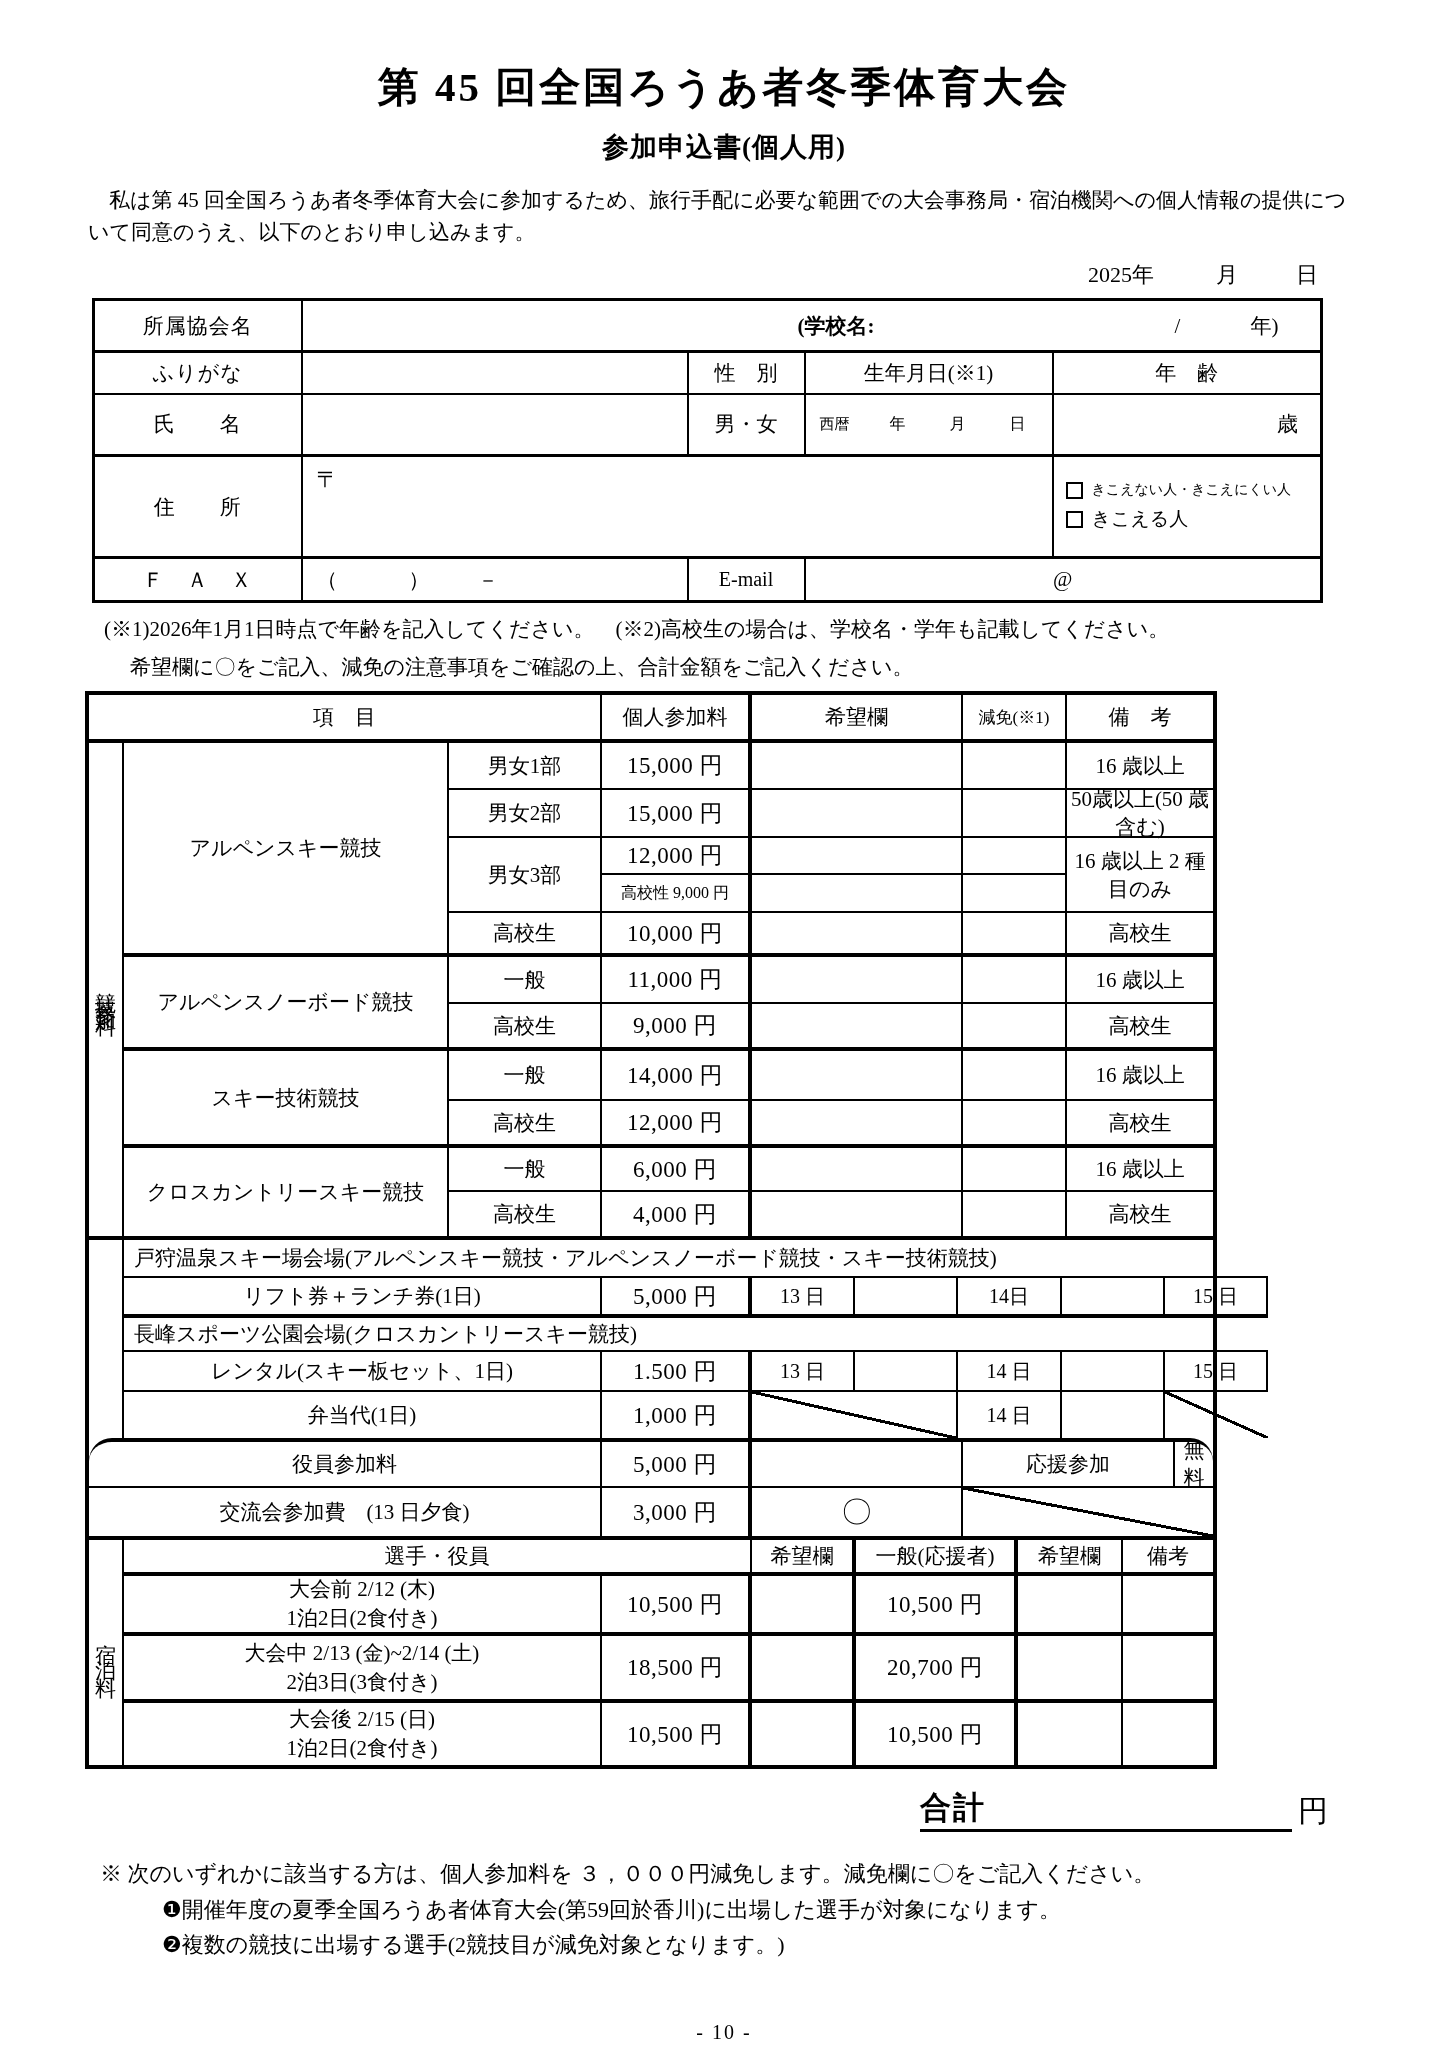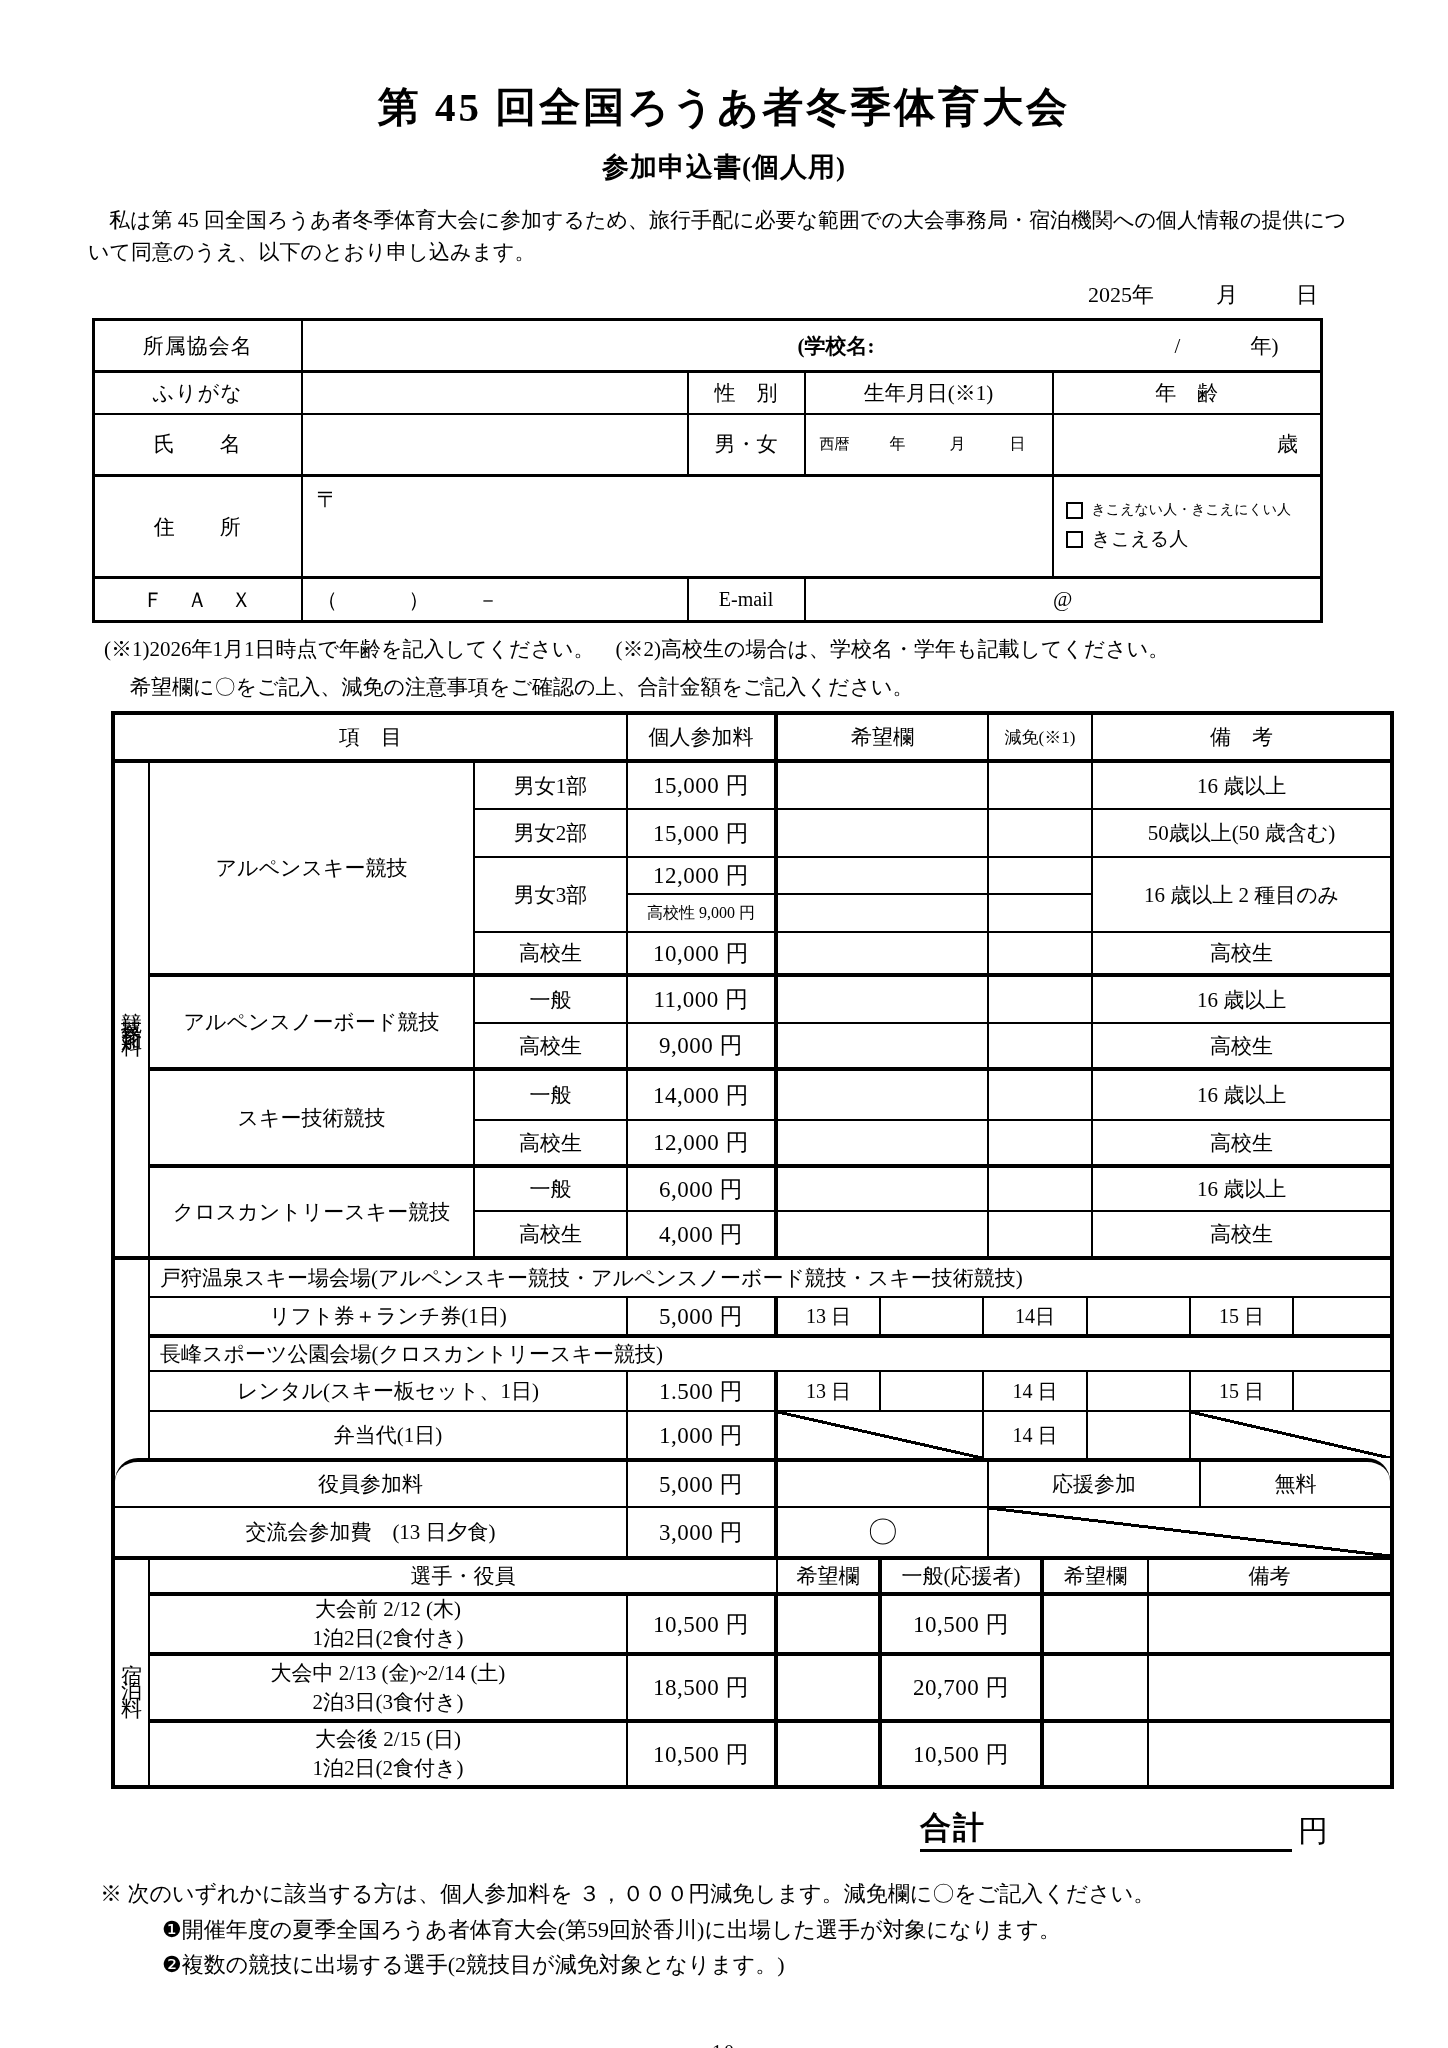--- a/index.html
+++ b/index.html
@@ -1,20 +1,20 @@
 <!DOCTYPE html>
 <html><head>
 <meta charset="utf-8">
 <style>
   * { box-sizing: border-box; }
   html,body { margin:0; padding:0; background:#fff; }
   body { width:1448px; height:2048px; font-family:"Liberation Serif","DejaVu Serif",serif; color:#000; }
   .page { position:relative; width:1448px; height:2048px; overflow:hidden; }
 
-  .title { text-align:center; font-size:41px; font-weight:bold; letter-spacing:3px; padding-top:80px; }
+  .title { text-align:center; font-size:41px; font-weight:bold; letter-spacing:3px; padding-top:60px; }
   .subtitle { text-align:center; font-size:27px; font-weight:bold; margin-top:14px; letter-spacing:1px; }
   .intro { width:1272px; margin:20px auto 0 88px; font-size:21px; line-height:1.5; }
   .dateline { display:flex; justify-content:flex-end; align-items:baseline; font-size:22px; margin:12px 130px 8px 0; }
   .dateline .dm { margin-left:62px; }
   .dateline .dd { margin-left:58px; }
 
   
   table.ptable { border-collapse:collapse; table-layout:fixed; margin-left:92px; width:1228px; border:3px solid #000; }
   table.ptable td { border:2px solid #000; font-size:21px; text-align:center; padding:0; vertical-align:middle; }
   table.ptable tr.hb > td { border-bottom-width:3px; }
@@ -31,21 +31,21 @@
   .cbrow { display:flex; align-items:center; gap:9px; margin:7px 0; }
   .cbox { width:17px; height:17px; border:2px solid #000; flex:0 0 auto; }
   .cbsmall { font-size:14px; } .cbbig { font-size:19px; }
   .faxval { text-align:left !important; padding-left:14px !important; letter-spacing:2px; }
   .emailcell { font-family:"Liberation Serif","DejaVu Serif",serif; font-size:20px !important; }
 
   .footnote { margin:12px 0 0 104px; font-size:21px; }
   .instruction { margin:10px 0 0 130px; font-size:21px; }
 
   
-  .ftable { margin:10px 0 0 111px; width:1283px; border:4px solid #000; }
+  .ftable { margin:10px 0 0 85px; width:1132px; border:4px solid #000; }
   .sec { display:grid; }
   .secA { grid-template-columns:35px 325px 153px 150px 211px 104px 1fr;
           grid-template-rows:48px 47px 48px 37px 38px 44px 47px 47px 50px 47px 44px 44px; }
   .secB { grid-template-columns:35px 478px 150px 103px 103px 104px 103px 103px 1fr;
           grid-template-rows:38px 40px 34px 40px 46px; border-top:4px solid #000; }
   .secC { grid-template-columns:513px 150px 211px 212px 1fr;
           grid-template-rows:46px 48px; border-top:4px solid #000;border-radius:23px; }
   .secD { grid-template-columns:35px 478px 150px 104px 162px 105px 1fr;
           grid-template-rows:36px 60px 67px 62px; border-top:4px solid #000; }
   .c { border-right:2px solid #000; border-bottom:2px solid #000; display:flex;

